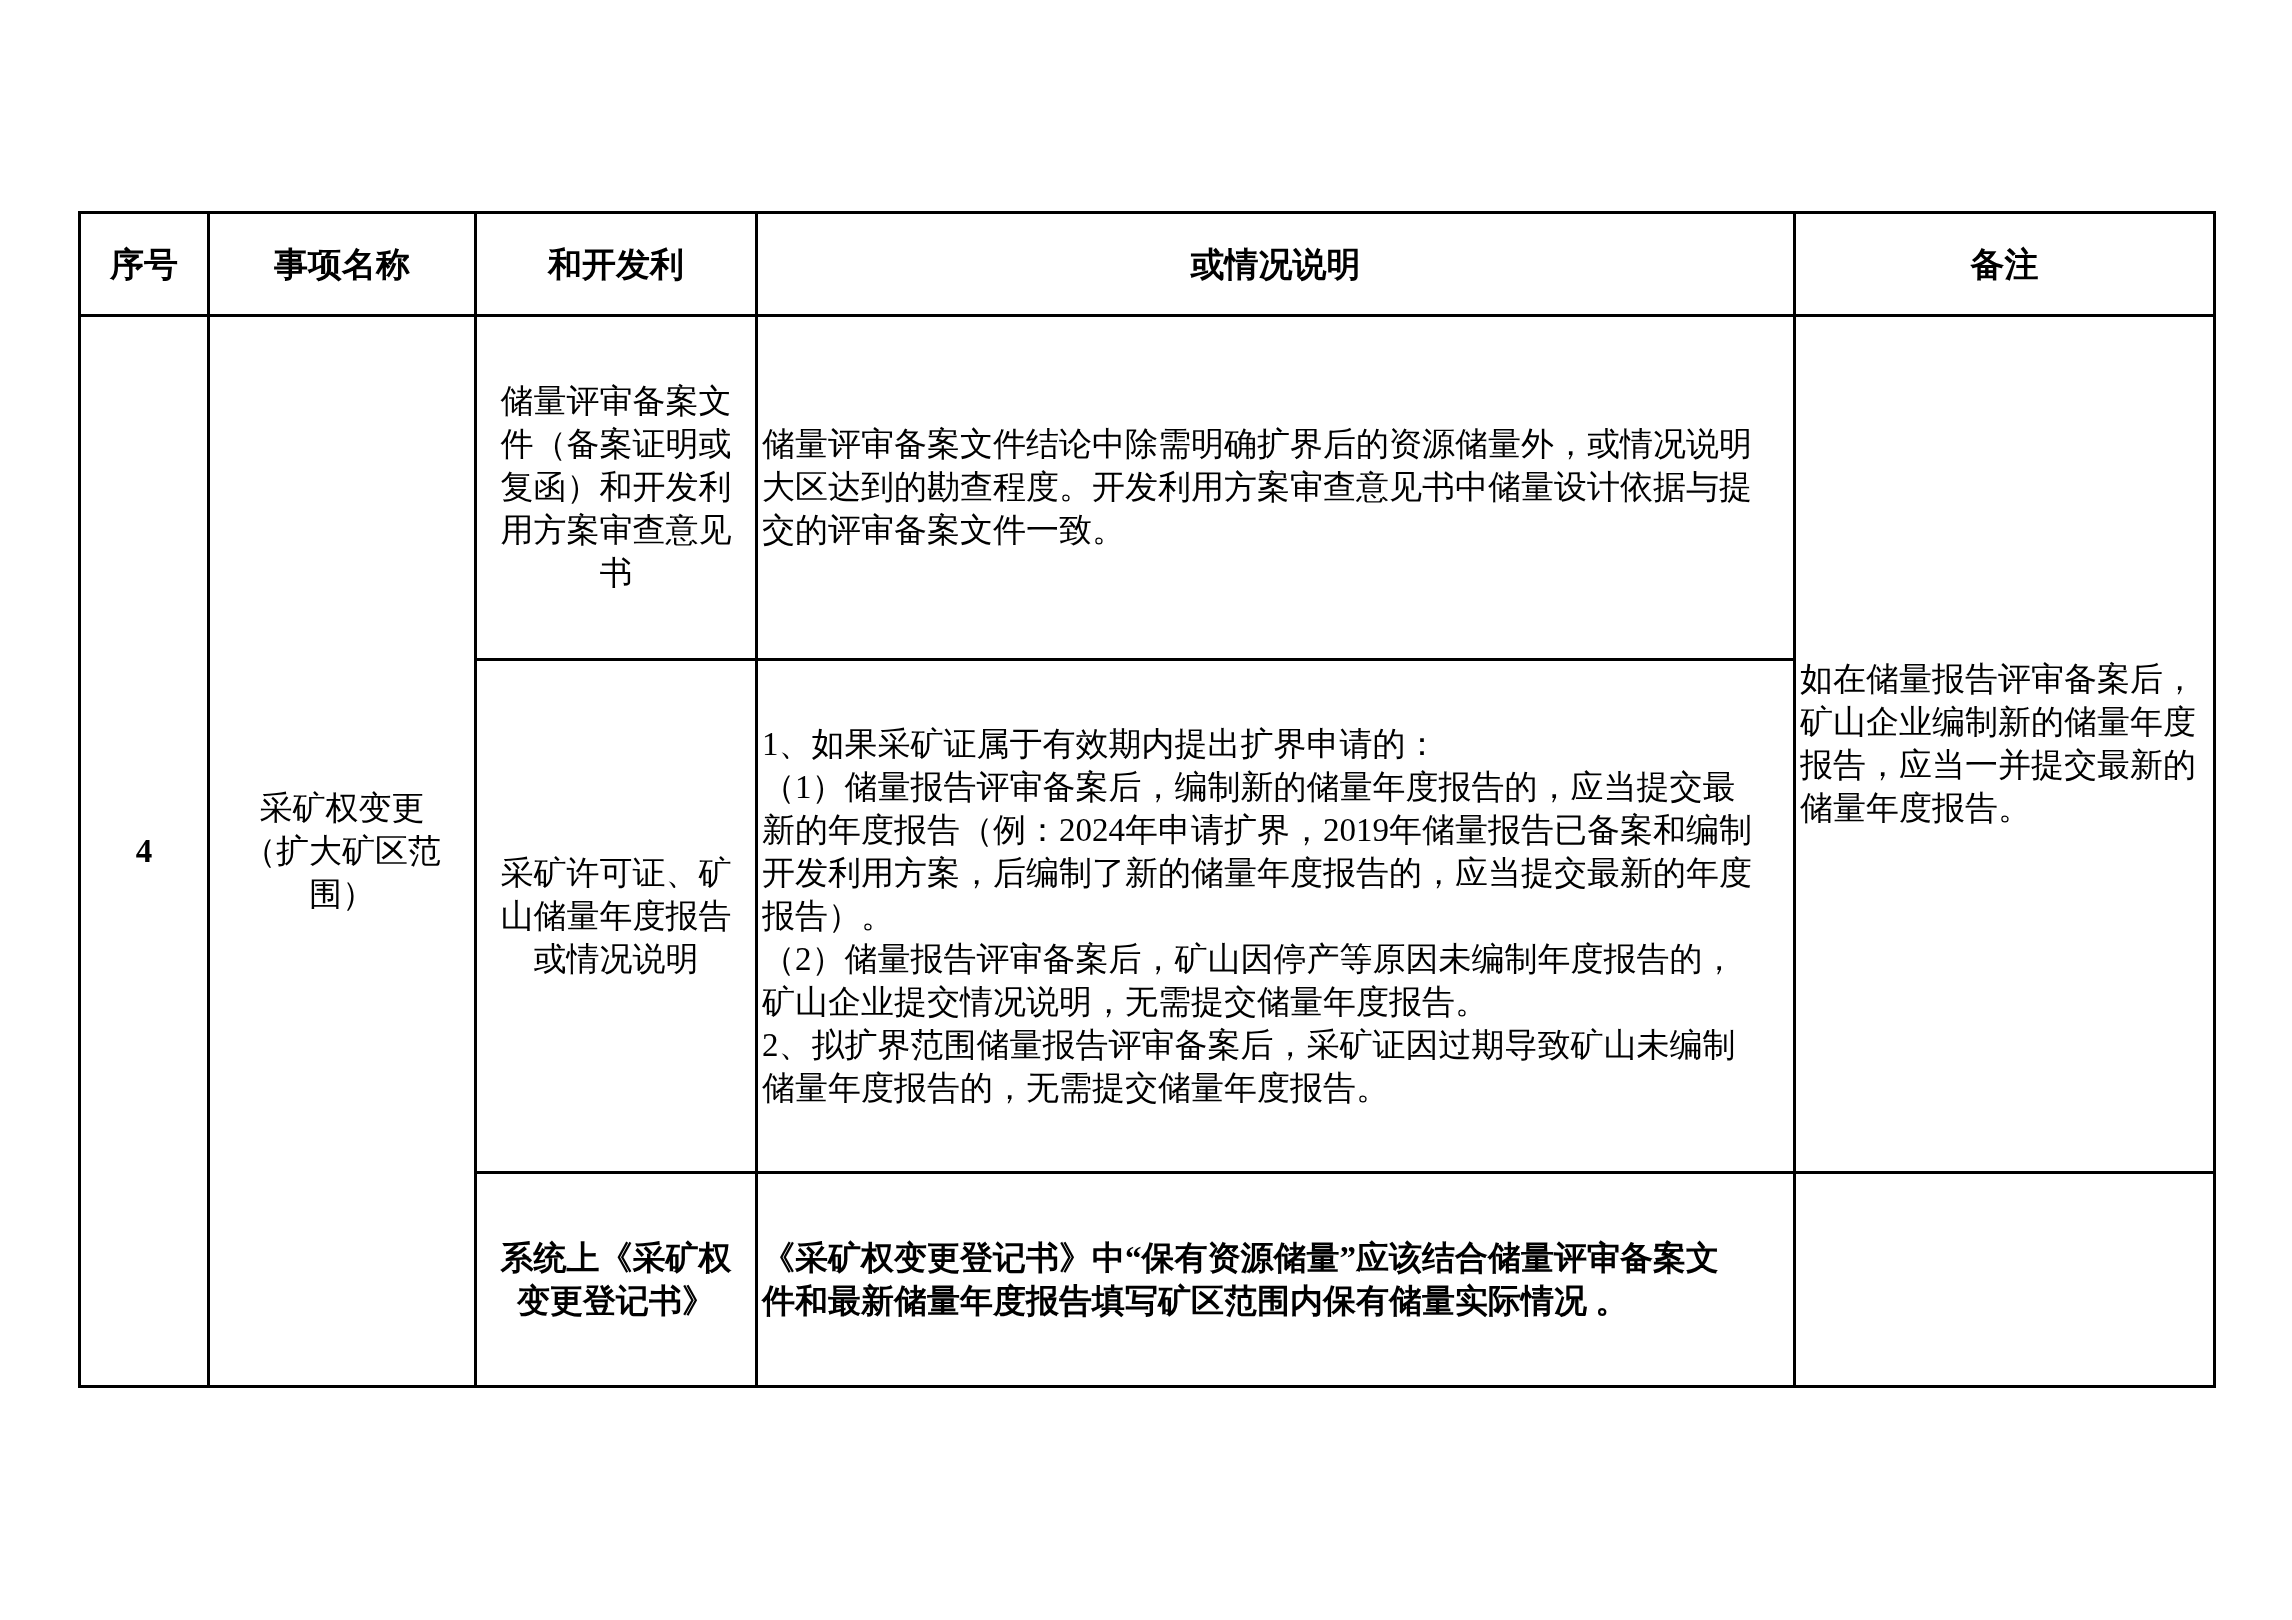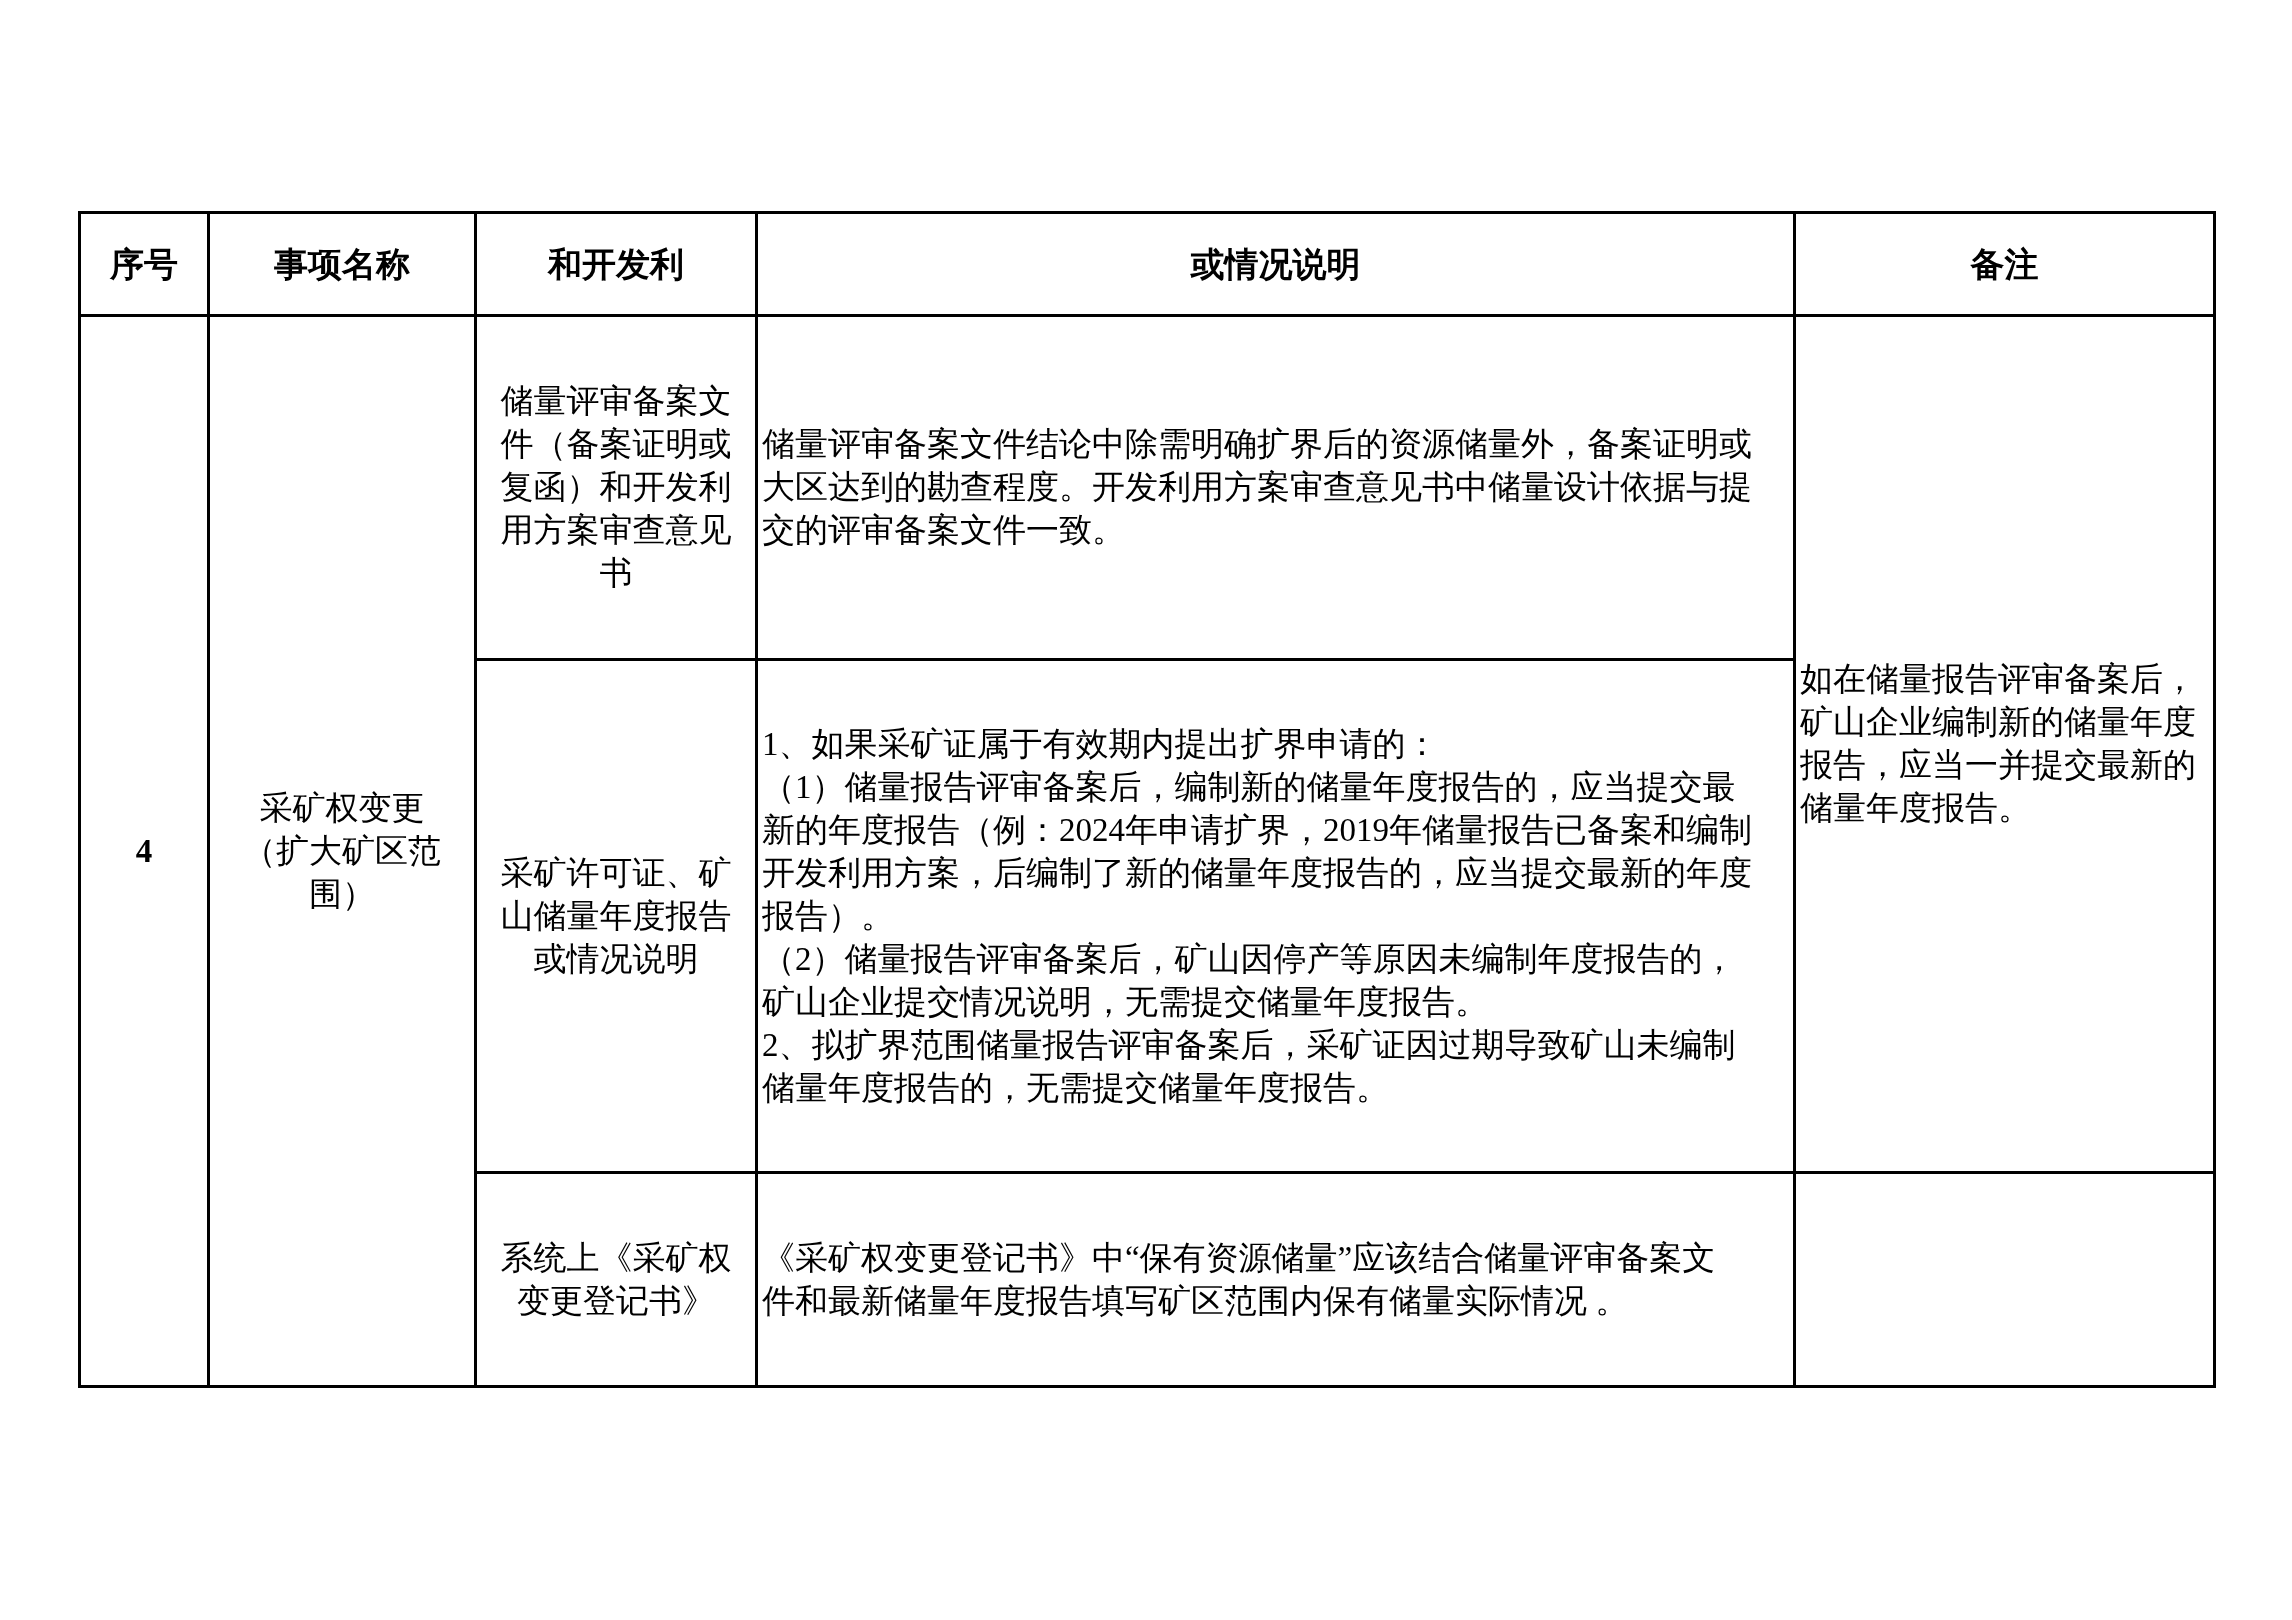--- a/index.html
+++ b/index.html
@@ -49,21 +49,21 @@
     text-align: center;
     line-height: 45px;
   }
   table.guide td {
     font-size: 33px;
     line-height: 43px;
   }
   tr.head-row   { height: 103px; }
   tr.body-row-a { height: 344px; }
   tr.body-row-b { height: 513px; }
-  tr.body-row-c { height: 214px; }
+  tr.body-row-c { height: 214px; font-weight: bold; }
   td.cell-center { text-align: center; }
   td.cell-left   { text-align: left; padding-left: 6.9px; padding-right: 6.9px; }
   td.cell-seq {
     text-align: center;
     font-weight: bold;
     font-size: 36px;
   }
 </style>
 </head>
 <body>
@@ -92,21 +92,21 @@
       <tr class="body-row-a">
         <td class="cell-seq" rowspan="3">4</td>
         <td class="cell-center" rowspan="3">采矿权变更
 （扩大矿区范
 围）</td>
         <td class="cell-center">储量评审备案文
 件（备案证明或
 复函）和开发利
 用方案审查意见
 书</td>
-        <td class="cell-left">储量评审备案文件结论中除需明确扩界后的资源储量外，备案证明或
+        <td class="cell-left">储量评审备案文件结论中除需明确扩界后的资源储量外，或情况说明
 大区达到的勘查程度。开发利用方案审查意见书中储量设计依据与提
 交的评审备案文件一致。</td>
         <td class="cell-left" rowspan="2">如在储量报告评审备案后，
 矿山企业编制新的储量年度
 报告，应当一并提交最新的
 储量年度报告。</td>
       </tr>
       <tr class="body-row-b">
         <td class="cell-center">采矿许可证、矿
 山储量年度报告

